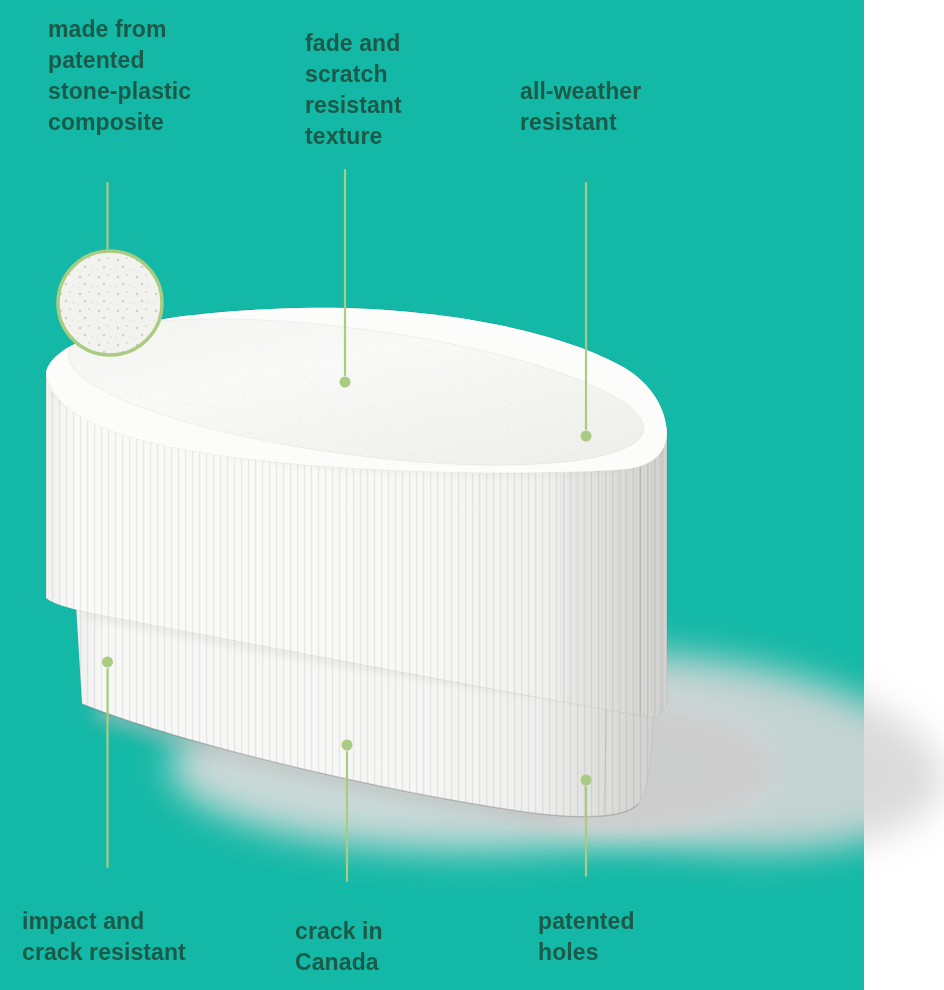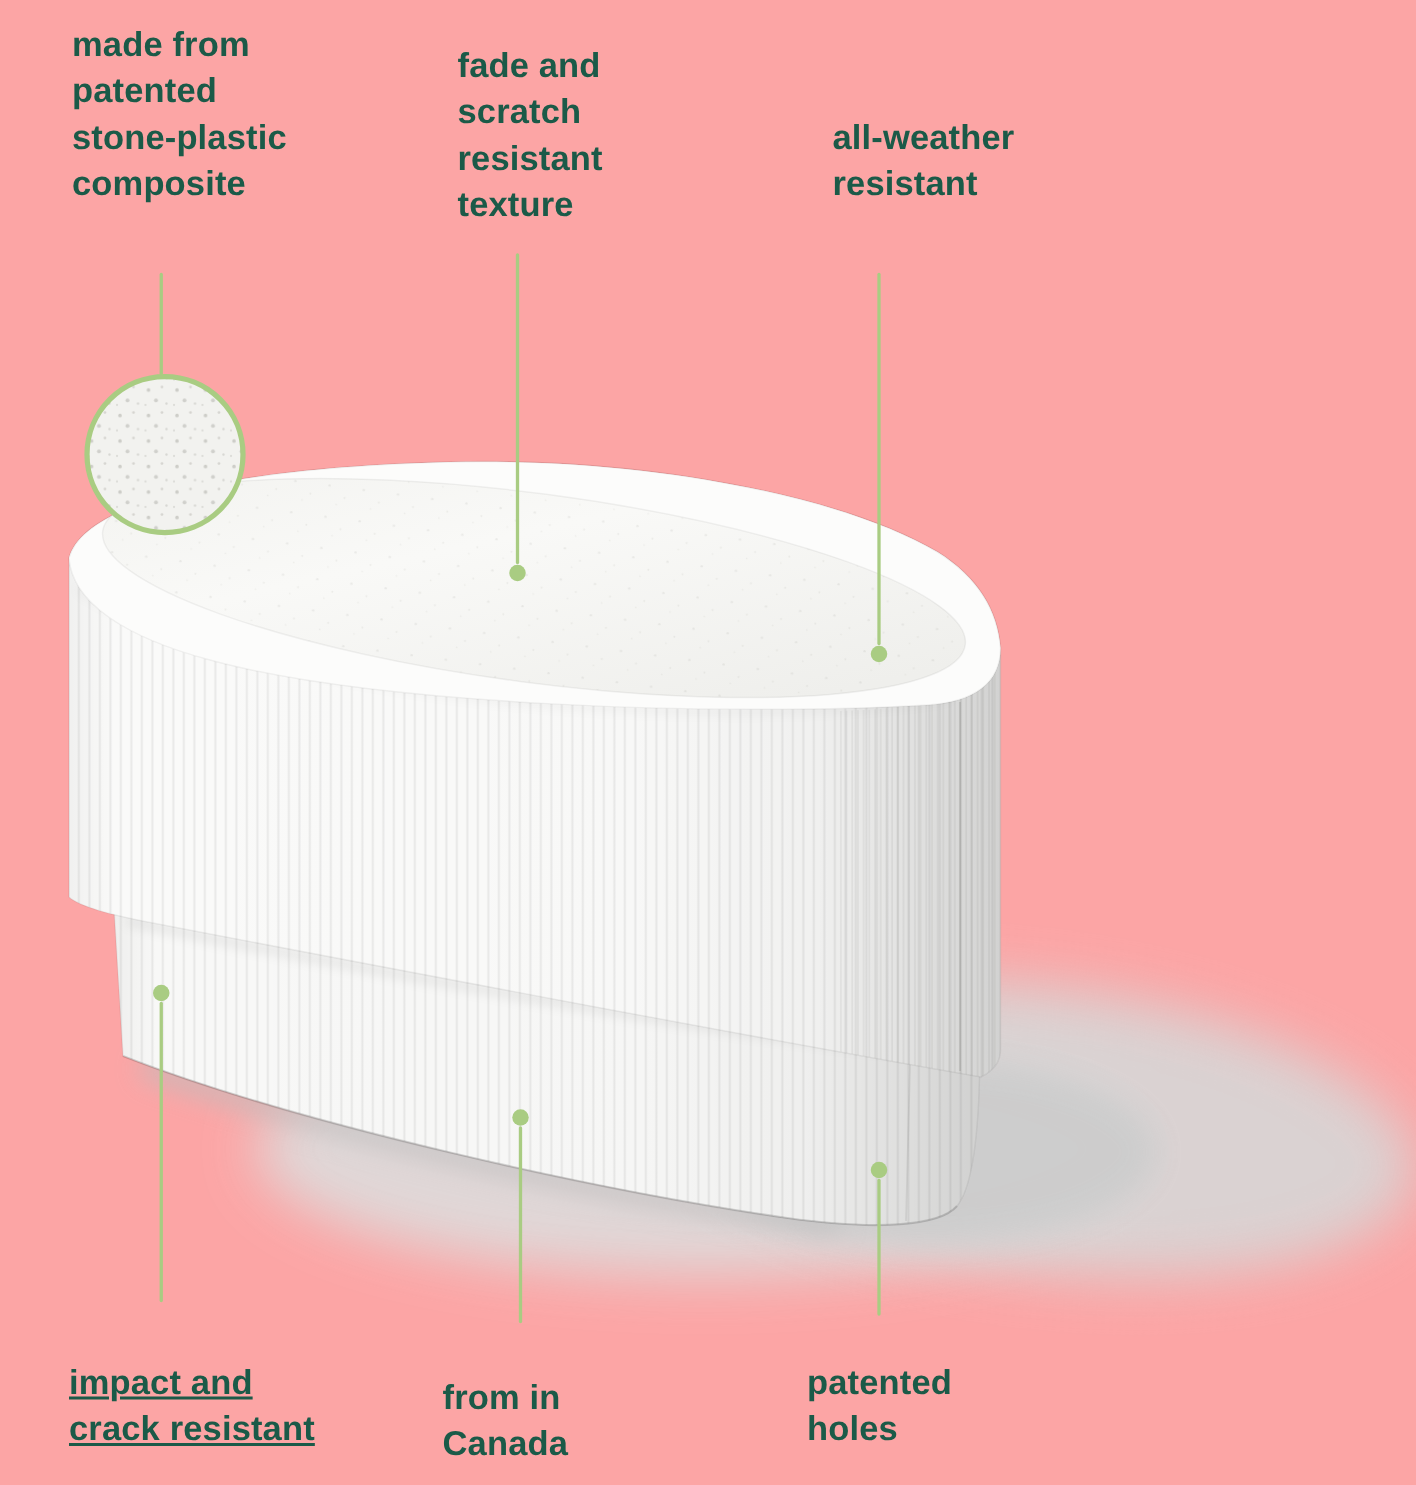--- a/index.html
+++ b/index.html
@@ -1,31 +1,31 @@
 <!DOCTYPE html>
 <html><head>
 <meta charset="utf-8">
 <style>
   html, body { margin: 0; padding: 0; background: #ffffff; }
   body { width: 944px; height: 990px; overflow: hidden; font-family: "Liberation Sans", sans-serif; }
-  .stage { position: relative; width: 944px; height: 990px; background: #fca5a5; }
+  .stage { position: relative; width: 864px; height: 990px; background: #14b8a6; }
   svg.scene { position: absolute; left: 0; top: 0; }
   .callout {
     position: absolute;
     color: #1b5a48;
     font-size: 23px;
     line-height: 31px;
     font-weight: 600;
     letter-spacing: 0.1px;
     white-space: pre-line;
   }
   .c-tl { left: 48px;  top: 14px;  }
   .c-tc { left: 305px; top: 28px;  }
-  .c-tr { left: 520px; top: 76px; margin-left: 35px;  }
-  .c-bl { left: 46px;  top: 906px; text-decoration: underline; }
+  .c-tr { left: 520px; top: 76px;  }
+  .c-bl { left: 22px;  top: 906px; }
   .c-bc { left: 295px; top: 916px; }
   .c-br { left: 538px; top: 906px; }
 </style>
 </head>
 <body>
 
 <div class="stage">
 
   <svg class="scene" width="944" height="990" viewBox="0 0 944 990">
     <defs>
@@ -135,18 +135,18 @@
 stone-plastic
 composite</div>
   <div class="callout c-tc">fade and
 scratch
 resistant
 texture</div>
   <div class="callout c-tr">all-weather
 resistant</div>
   <div class="callout c-bl">impact and
 crack resistant</div>
-  <div class="callout c-bc">from in
+  <div class="callout c-bc">crack in
 Canada</div>
   <div class="callout c-br">patented
 holes</div>
 
 </div>
 
 </body></html>

